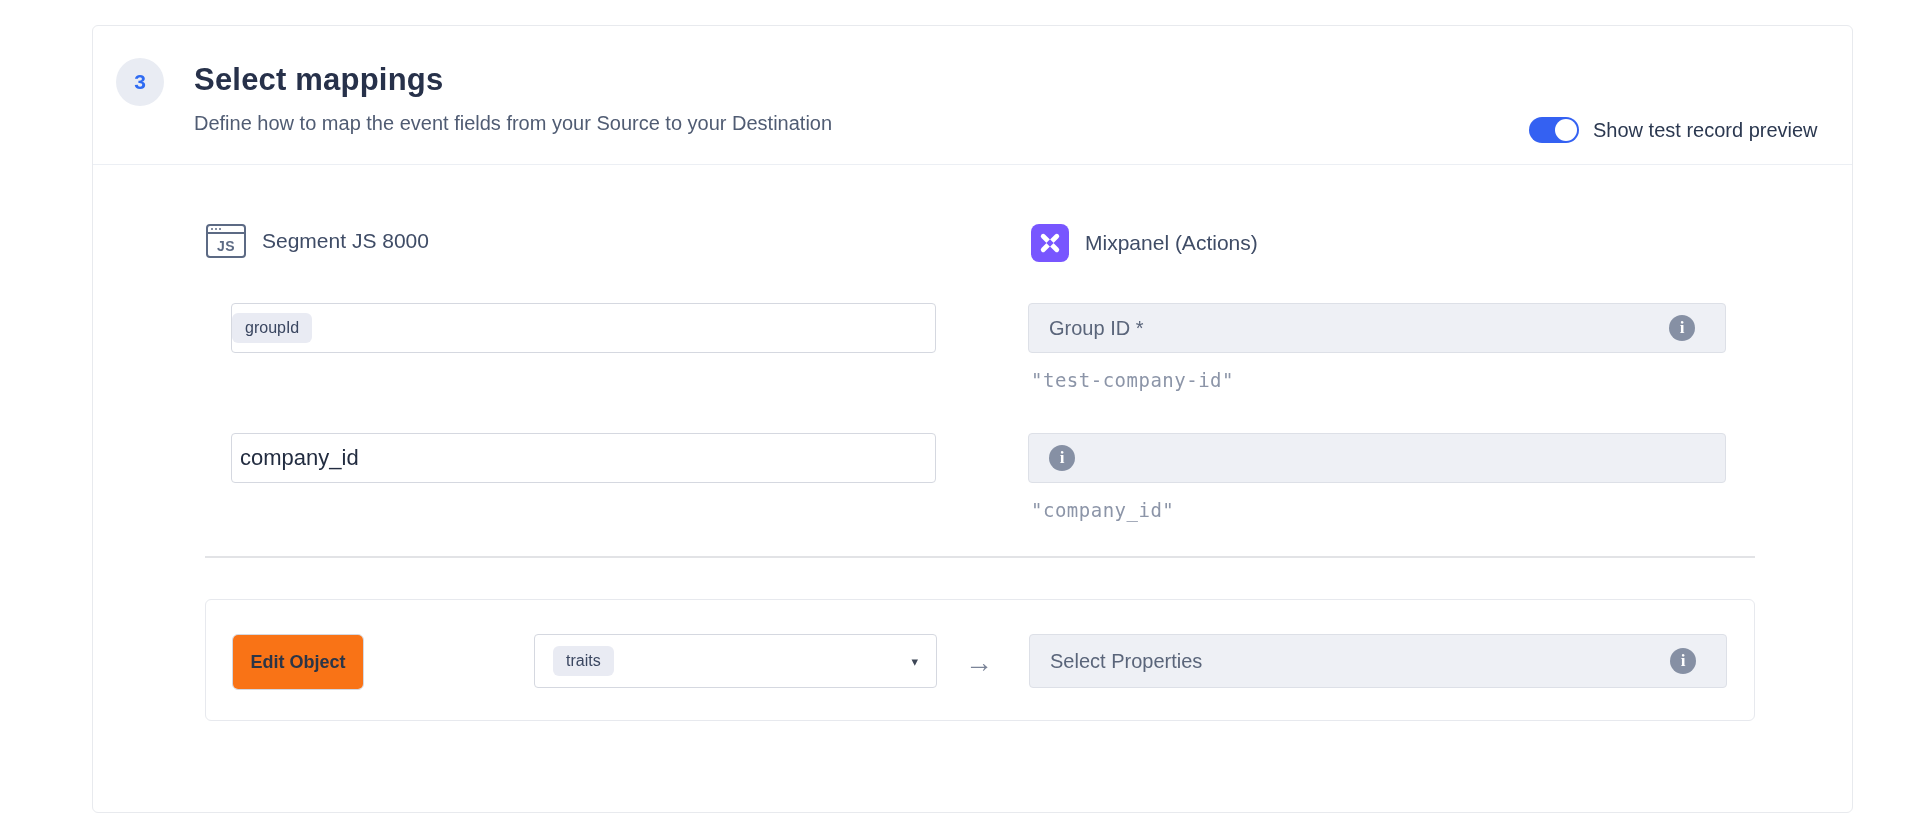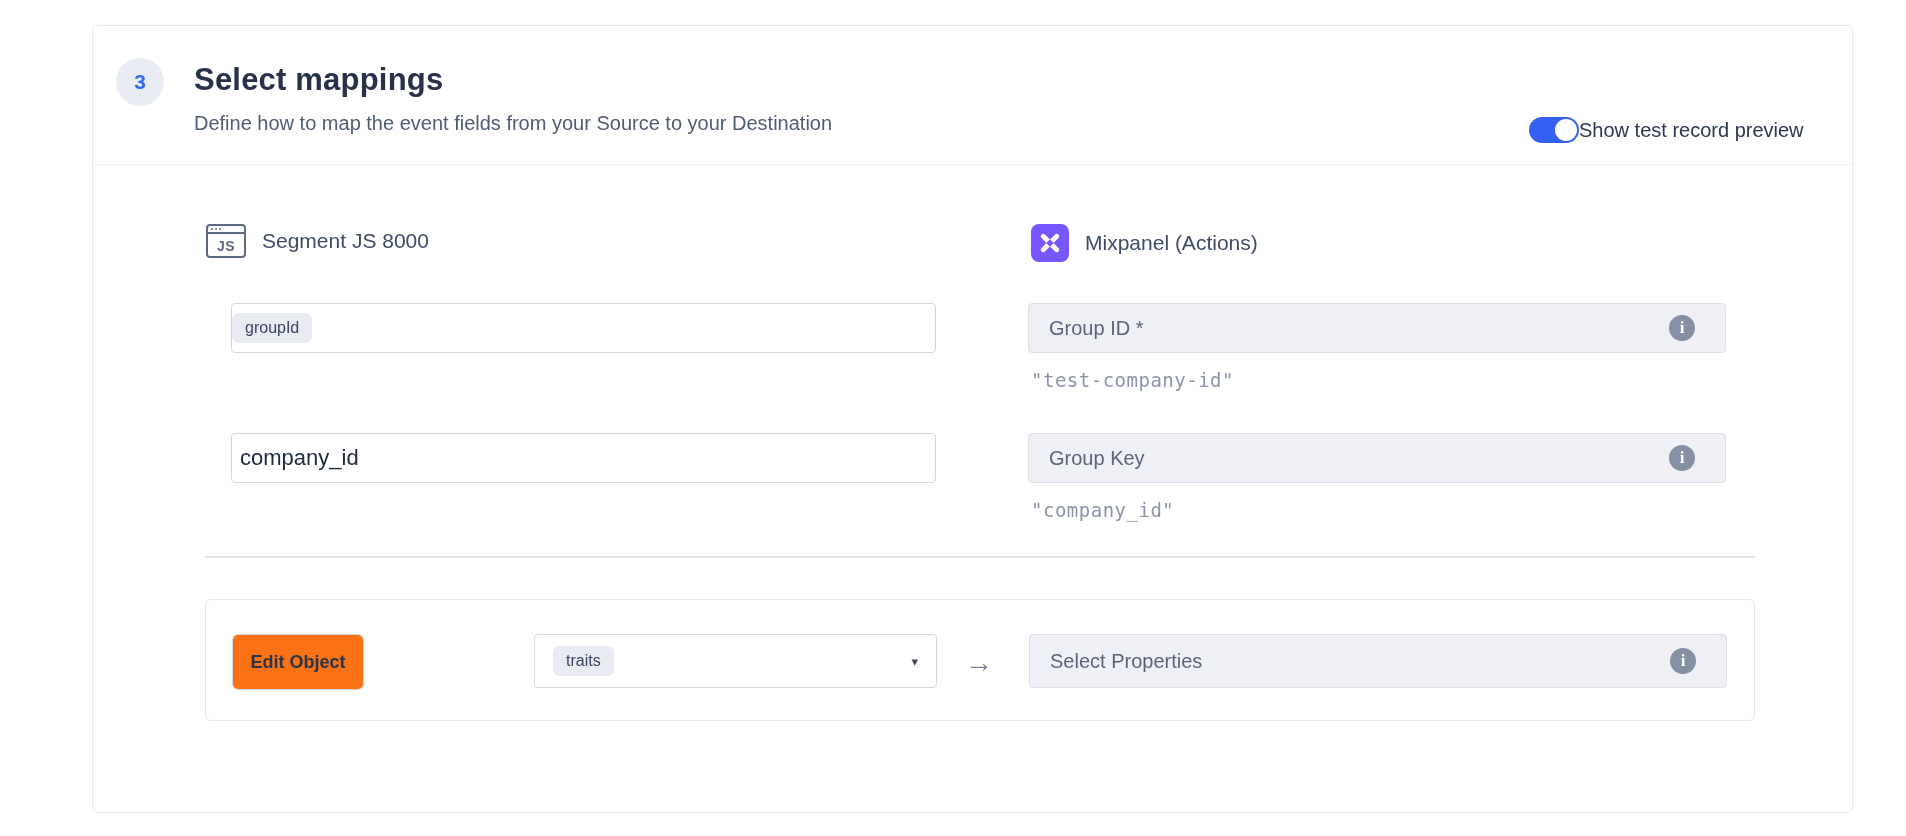--- a/index.html
+++ b/index.html
@@ -6,21 +6,21 @@
   body{width:1906px;height:836px;position:relative;font-family:"Liberation Sans",sans-serif;color:#3f4c66;-webkit-font-smoothing:antialiased;}
 
   .card{position:absolute;left:92px;top:25px;width:1759px;height:786px;background:#fff;border:1px solid #e8eaee;border-radius:6px;}
 
   
   .step-badge{position:absolute;left:23px;top:32px;width:48px;height:48px;border-radius:50%;background:#e9ecf3;display:flex;align-items:center;justify-content:center;font-size:21px;font-weight:700;color:#2f6bf2;}
   .page-title{position:absolute;left:101px;top:36px;font-size:31px;font-weight:700;color:#27314a;letter-spacing:.2px;}
   .page-subtitle{position:absolute;left:101px;top:86px;font-size:20px;color:#505c73;}
   .header-divider{position:absolute;left:0;top:138px;width:100%;border-top:1px solid #eceff4;}
 
-  .toggle-wrap{position:absolute;left:1436px;top:91px;display:flex;align-items:center;}
+  .toggle-wrap{position:absolute;left:1436px;top:91px;display:flex;align-items:center;gap:14px;}
   .toggle{width:50px;height:26px;border-radius:13px;background:#3461f2;position:relative;cursor:pointer;flex:0 0 auto;}
   .toggle .knob{position:absolute;right:2px;top:2px;width:22px;height:22px;border-radius:50%;background:#fff;}
   .toggle-label{font-size:20px;color:#2b3850;white-space:nowrap;}
 
   
   .col-header{position:absolute;display:flex;align-items:center;gap:16px;}
   .col-header .name{font-size:21px;color:#3f4c66;}
   .src-header{left:113px;top:198px;}
   .dst-header{left:938px;top:198px;}
 
@@ -123,21 +123,20 @@
     </div>
     <div class="preview-val">"test-company-id"</div>
   </div>
 
   <div class="row2">
     <div class="src-box">
       <input class="src-text-input" type="text" value="company_id" style="">
     </div>
     <div class="arrow">→</div>
     <div class="dst-box">
-      <span class="dst-label">Group Key</span>
       <span class="info">i</span>
     </div>
     <div class="preview-val">"company_id"</div>
   </div>
 
   <div class="section-divider"></div>
 
   <div class="obj-card">
     <div class="seg-group">
       <div class="seg plain">Edit Object</div>

